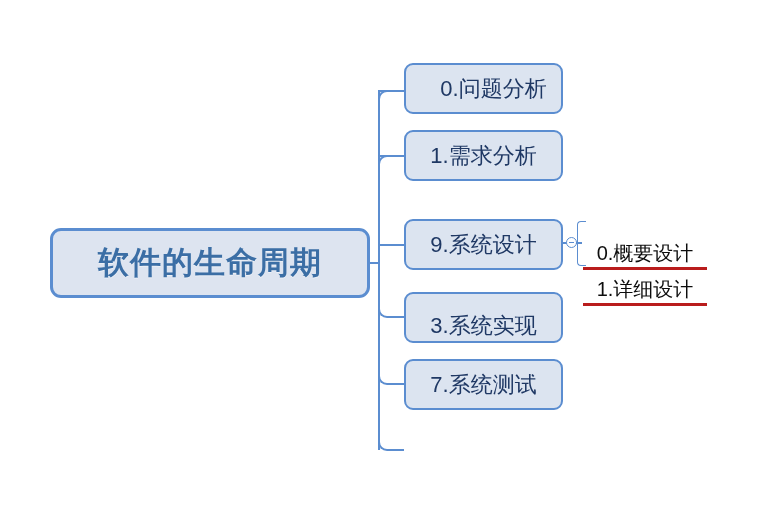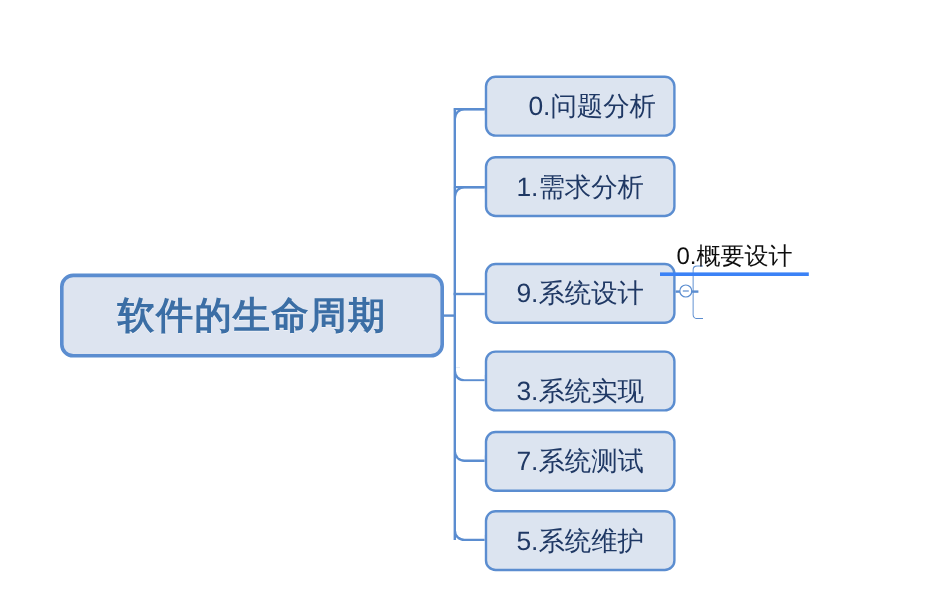--- a/index.html
+++ b/index.html
@@ -153,28 +153,29 @@
     height: 45px;
     box-sizing: border-box;
     border-left: 1px solid #5b8dd0;
     border-top: 1px solid #5b8dd0;
     border-bottom: 1px solid #5b8dd0;
     border-top-left-radius: 4px;
     border-bottom-left-radius: 4px;
   }
   .sub-item {
     position: absolute;
-    left: 550px;
+    left: 583px;
     width: 124px;
     height: 30px;
     box-sizing: border-box;
-    border-bottom: 3px solid #3b82f6;
+    border-bottom: 3px solid #b91c1c;
     display: flex;
     align-items: center;
     justify-content: center;
+    margin-top: 40px;
   }
   .sub-label {
     font-size: 20px;
     color: #0d0d0d;
     white-space: nowrap;
   }
 </style>
 </head>
 <body>
 
@@ -206,26 +207,26 @@
   </div>
   <div class="branch-node" style="top:219px;">
     <span class="branch-label">9.系统设计</span>
   </div>
   <div class="branch-node" style="top:292px;align-items:flex-end;">
     <span class="branch-label">3.系统实现</span>
   </div>
   <div class="branch-node" style="top:359px;">
     <span class="branch-label">7.系统测试</span>
   </div>
-  <div class="branch-node" style="top:425px;">
-    <span class="branch-label">5.系统维护</span>
-  </div>
 
   <div class="sub-connector-stub"></div>
   <div class="collapse-toggle"></div>
   <div class="sub-stub-right"></div>
   <div class="sub-bracket"></div>
 
   <div class="sub-item" style="top:200px;">
     <span class="sub-label">0.概要设计</span>
   </div>
+  <div class="sub-item" style="top:236px;">
+    <span class="sub-label">1.详细设计</span>
+  </div>
 
 </div>
 
 </body></html>

